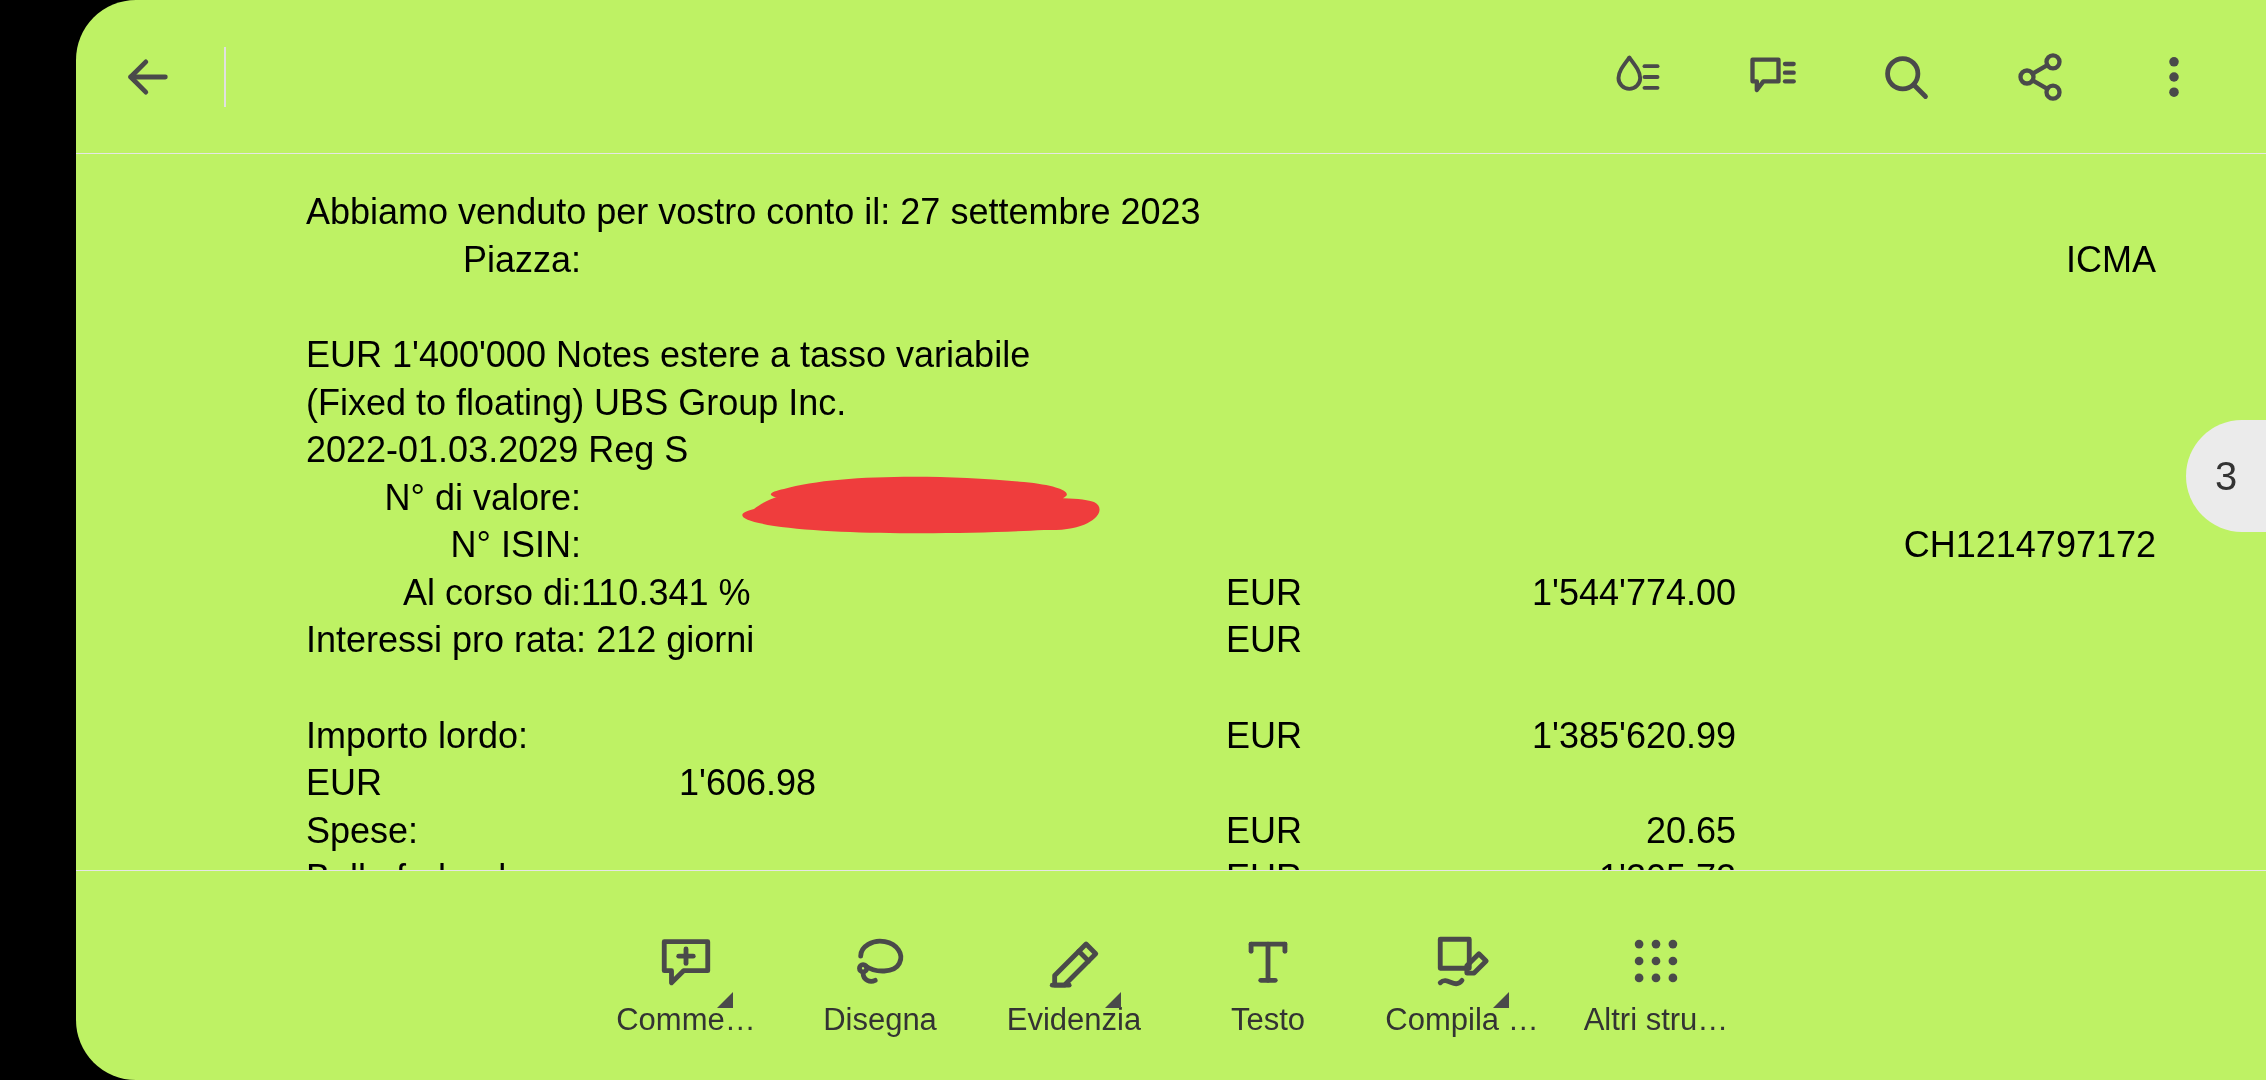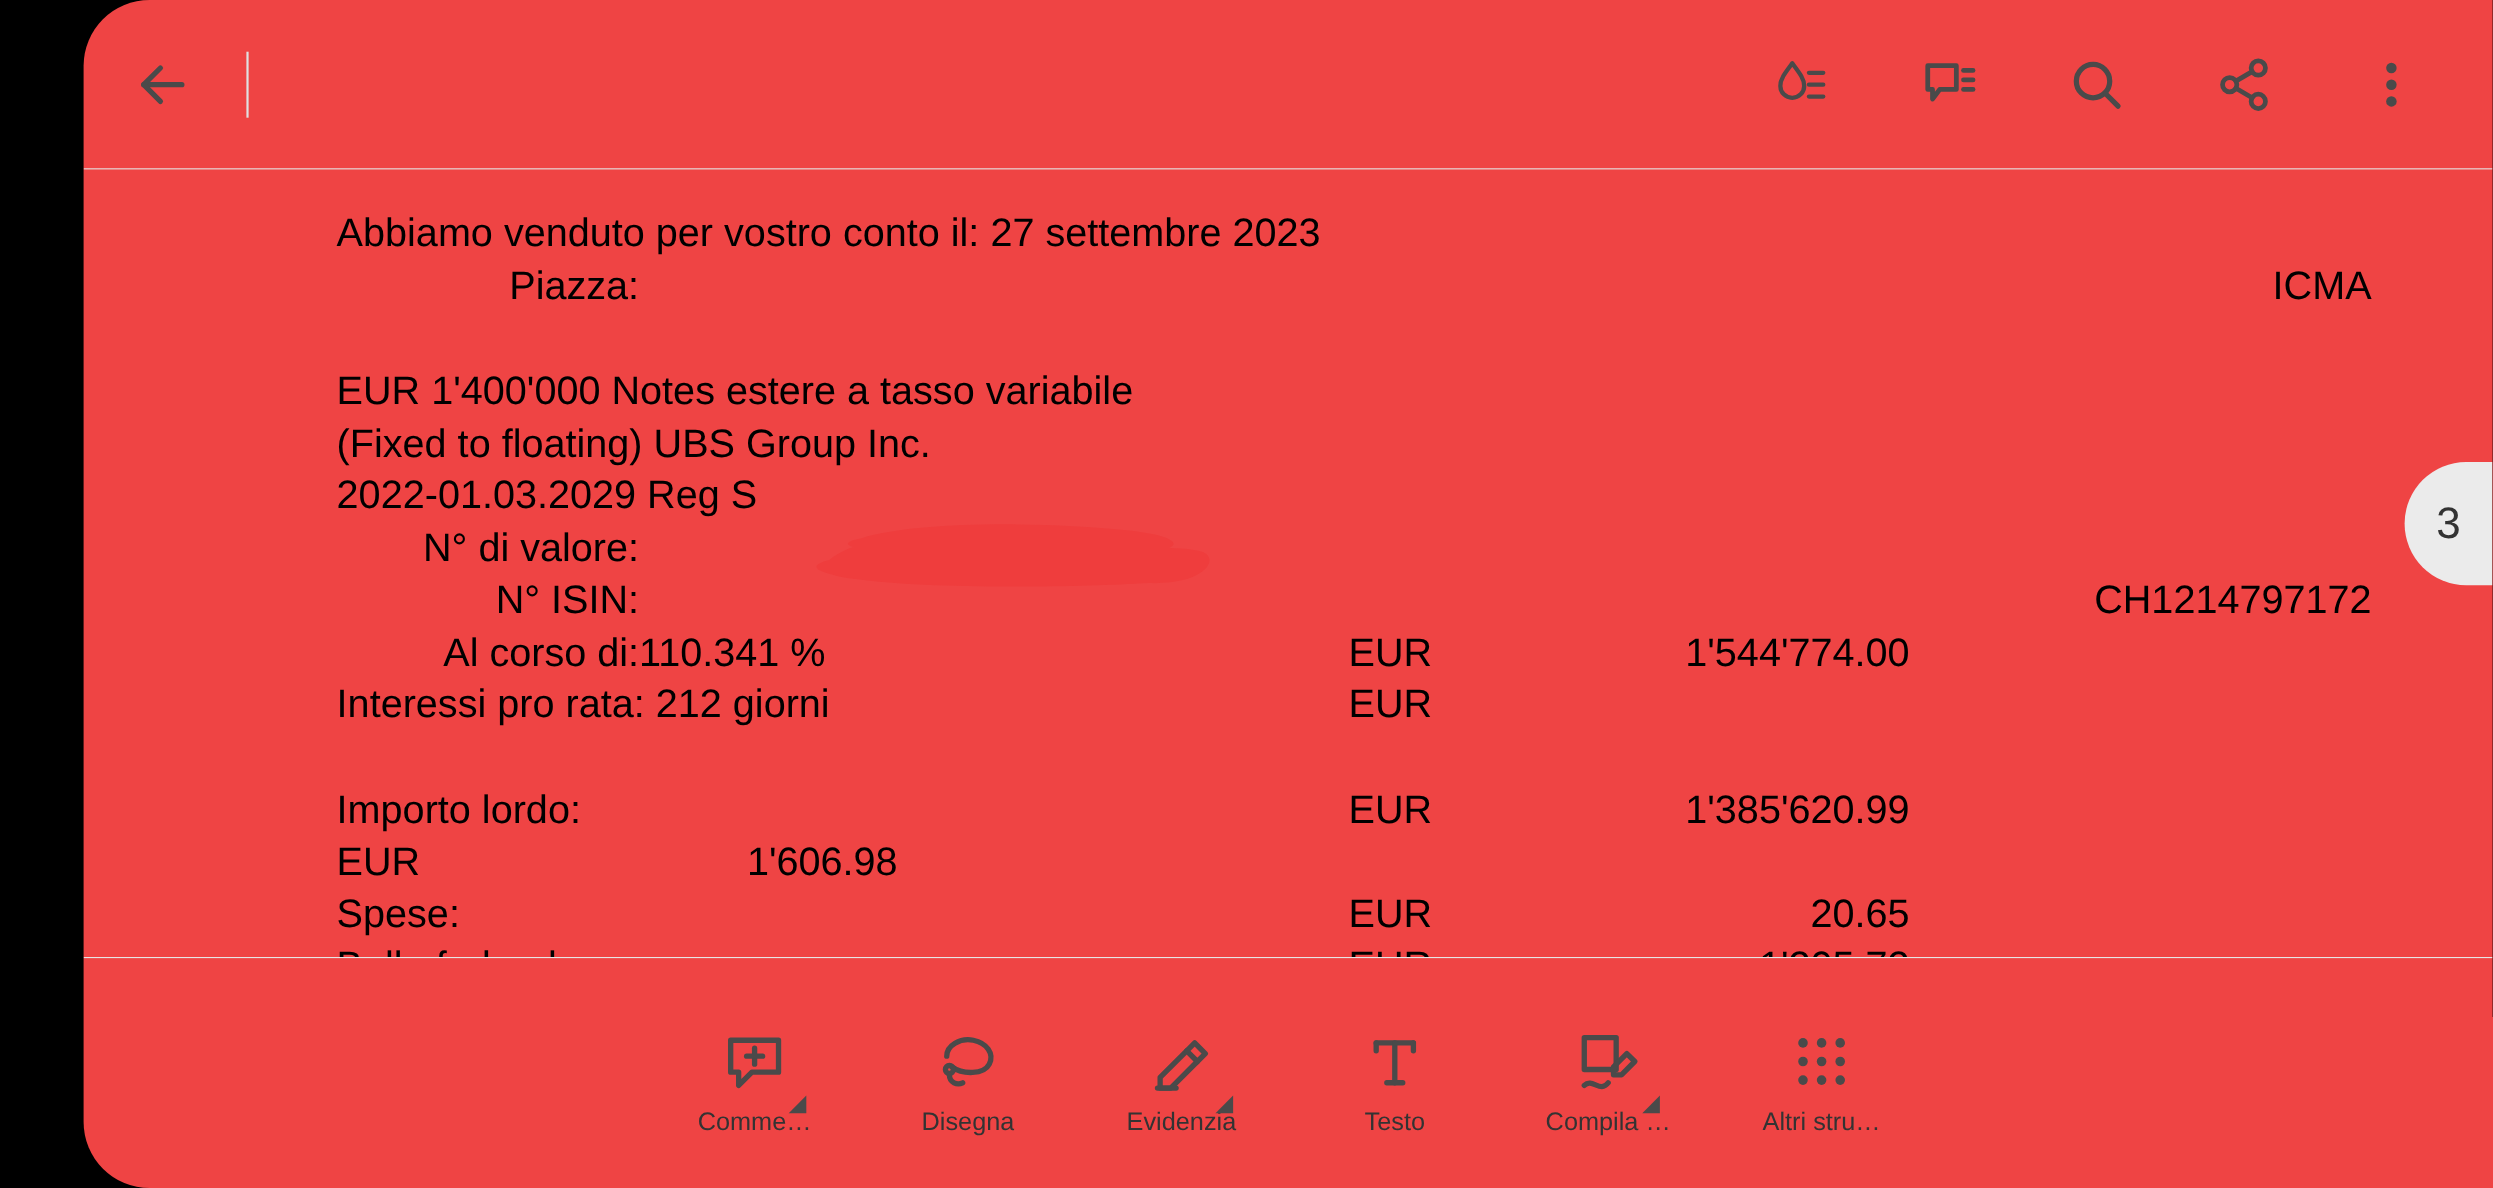--- a/index.html
+++ b/index.html
@@ -9,21 +9,21 @@
       background: #000;
       display: flex;
       justify-content: flex-end;
       width: 2266px;
       height: 1080px;
       overflow: hidden;
     }
     .app-window {
       width: 2190px;
       height: 100%;
-      background: #ef4444;
+      background: #bef264;
       border-top-left-radius: 60px;
       border-bottom-left-radius: 60px;
       display: flex;
       flex-direction: column;
       position: relative;
       overflow: hidden;
     }
     .top-bar {
       height: 154px;
       display: flex;
@@ -113,21 +113,21 @@
     }
     .tool .icon-slot {
       height: 82px;
       display: flex;
       align-items: center;
       justify-content: center;
       position: relative;
     }
     .tool .icon-slot svg { width: 58px; height: 58px; }
     .tool .label {
-      font-size: 23px;
+      font-size: 31px;
       color: #333;
       white-space: nowrap;
       max-width: 160px;
       overflow: hidden;
     }
     .corner-tri {
       position: absolute;
       right: -18px;
       bottom: -6px;
       width: 0; height: 0;

